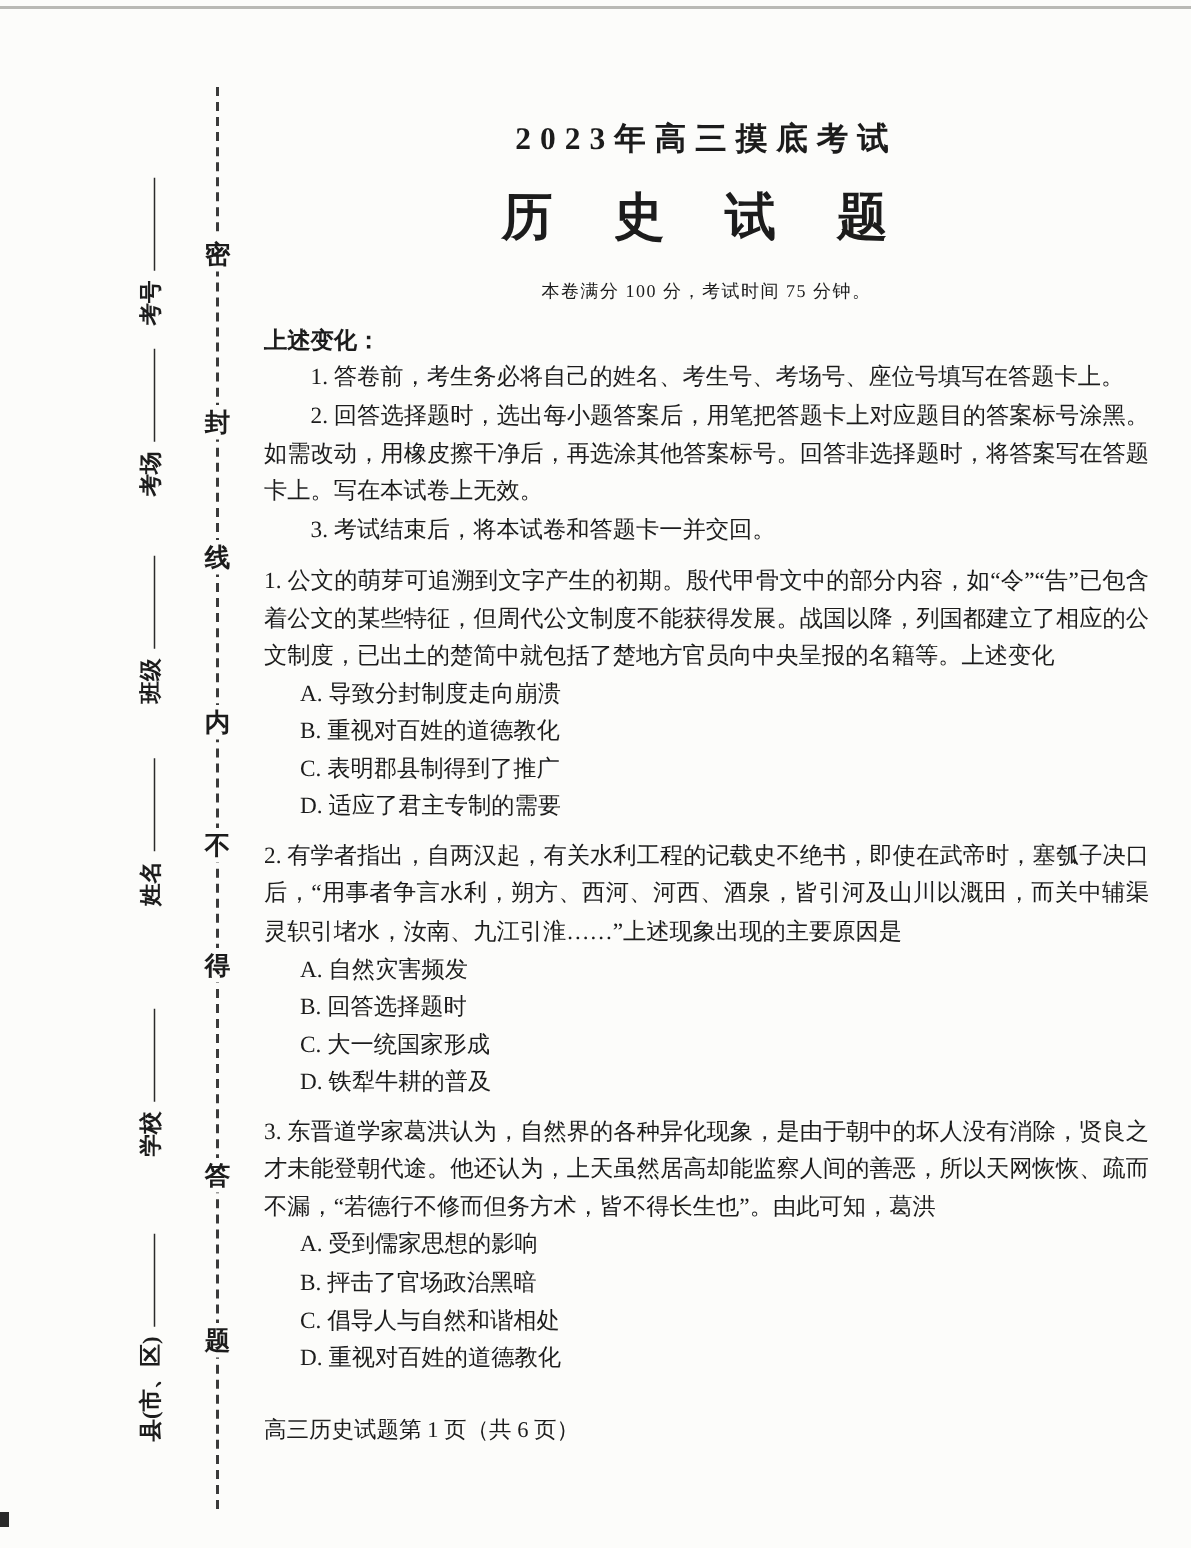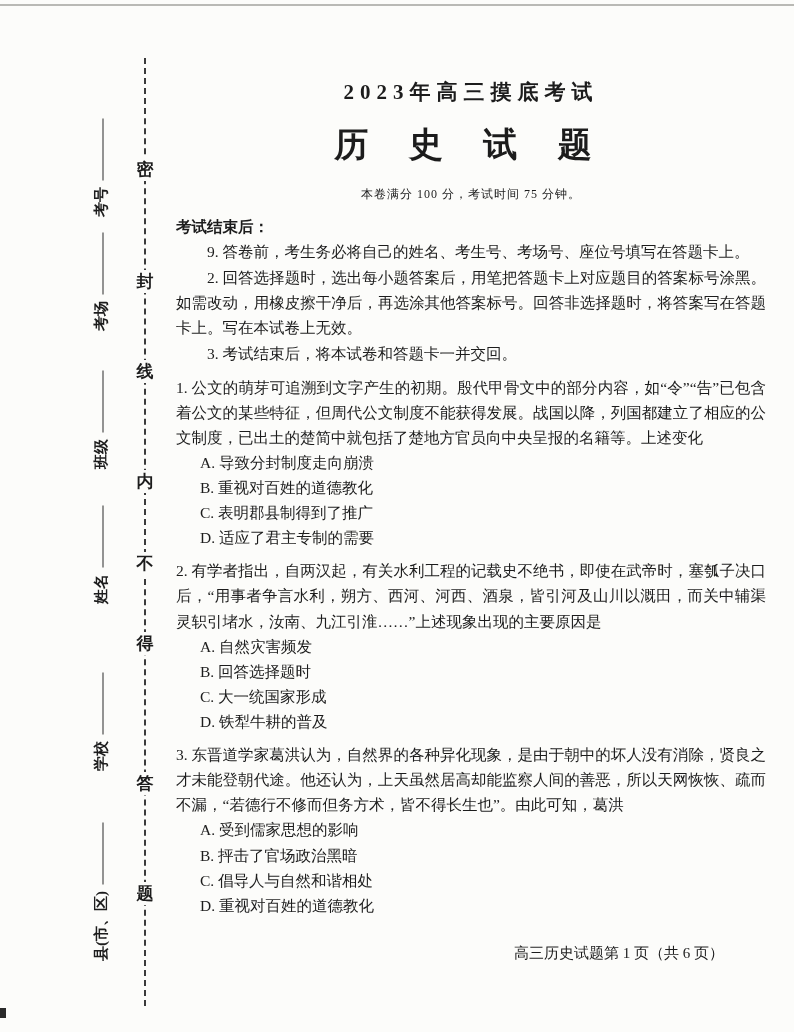--- a/index.html
+++ b/index.html
@@ -73,21 +73,21 @@
   }
   .question { margin-top:8px; }
   .stem {
     font-size:15.5px; line-height:1.62; text-align:justify;
   }
   .option {
     font-size:15.5px; line-height:1.62; padding-left:24px;
   }
   .footer {
     position:absolute; left:176px; top:944px; width:590px;
-    text-align:right; padding-right:42px; font-size:15px;
+    padding-right:42px; font-size:15px;
   }
 </style>
 </head>
 <body>
 
 <div class="page">
 
   <div class="scan-top-edge"></div>
   <div class="scan-corner"></div>
 
@@ -124,22 +124,22 @@
   <div class="field" style="top:882px">
     <span>县(市、区)</span>
     <span class="blank"></span>
   </div>
 
   <div class="content">
     <div class="exam-title">2023年高三摸底考试</div>
     <div class="subject-title">历 史 试 题</div>
     <div class="score-info">本卷满分 100 分，考试时间 75 分钟。</div>
 
-    <div class="notice-title">考试结束后：</div>
-    <p class="notice-item">9. 答卷前，考生务必将自己的姓名、考生号、考场号、座位号填写在答题卡上。</p>
+    <div class="notice-title">上述变化：</div>
+    <p class="notice-item">1. 答卷前，考生务必将自己的姓名、考生号、考场号、座位号填写在答题卡上。</p>
     <p class="notice-item">2. 回答选择题时，选出每小题答案后，用笔把答题卡上对应题目的答案标号涂黑。如需改动，用橡皮擦干净后，再选涂其他答案标号。回答非选择题时，将答案写在答题卡上。写在本试卷上无效。</p>
     <p class="notice-item">3. 考试结束后，将本试卷和答题卡一并交回。</p>
 
 
     <div class="question">
       <p class="stem">1. 公文的萌芽可追溯到文字产生的初期。殷代甲骨文中的部分内容，如“令”“告”已包含着公文的某些特征，但周代公文制度不能获得发展。战国以降，列国都建立了相应的公文制度，已出土的楚简中就包括了楚地方官员向中央呈报的名籍等。上述变化</p>
       <p class="option">A. 导致分封制度走向崩溃</p>
       <p class="option">B. 重视对百姓的道德教化</p>
       <p class="option">C. 表明郡县制得到了推广</p>
       <p class="option">D. 适应了君主专制的需要</p>

